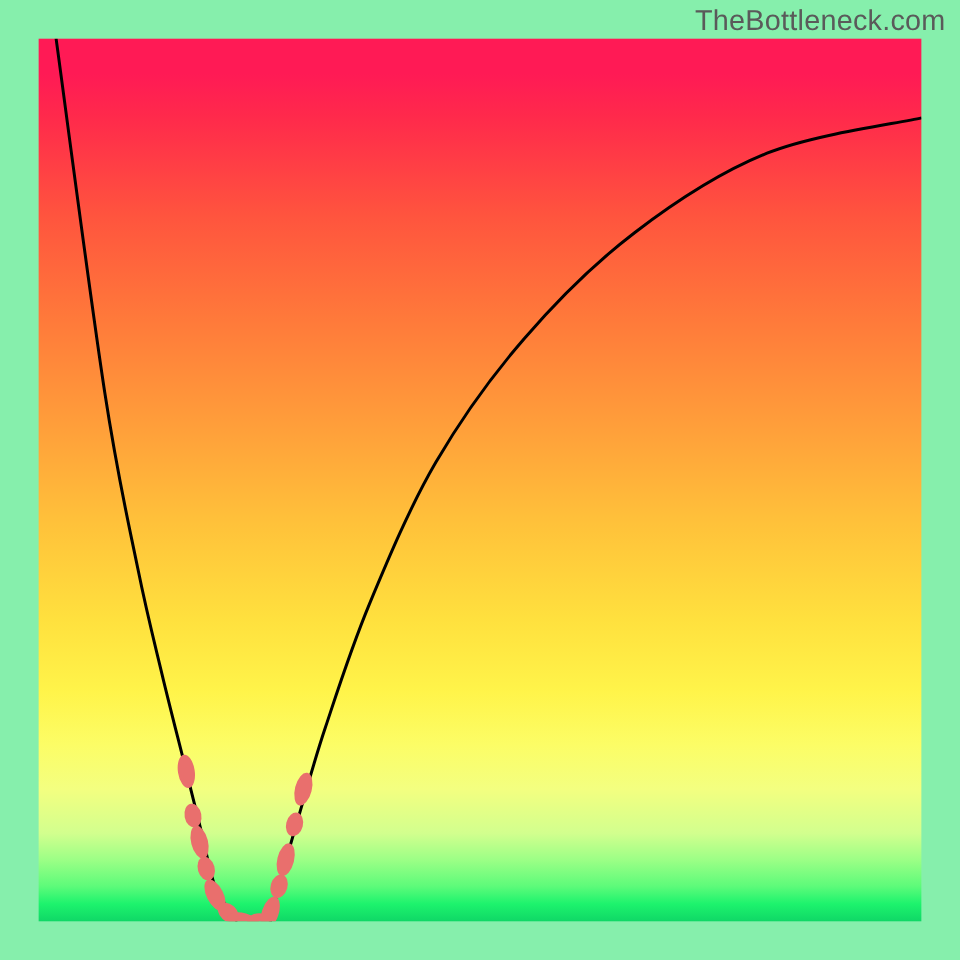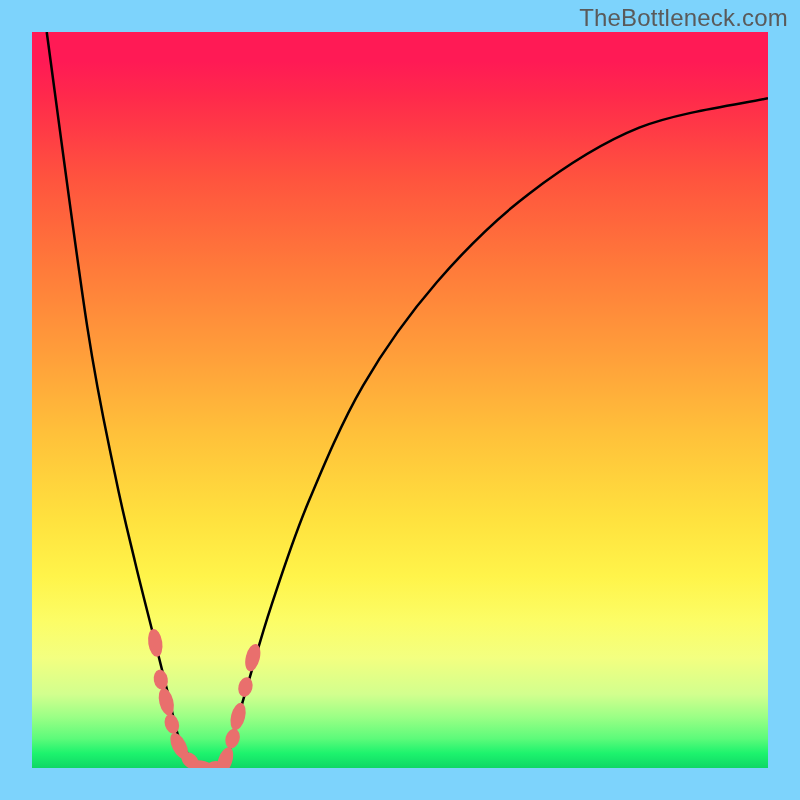--- a/index.html
+++ b/index.html
@@ -10,21 +10,21 @@
     overflow: hidden;
     background: #000;
     font-family: Arial, Helvetica, sans-serif;
   }
   .frame {
     position: absolute;
     top: 0;
     left: 0;
     width: 800px;
     height: 800px;
-    background: #7dd3fc;
+    background: #86efac;
   }
   .plot-area {
     position: absolute;
     top: 32px;
     left: 32px;
     width: 736px;
     height: 736px;
     overflow: hidden;
   }
   .gradient-bg {

